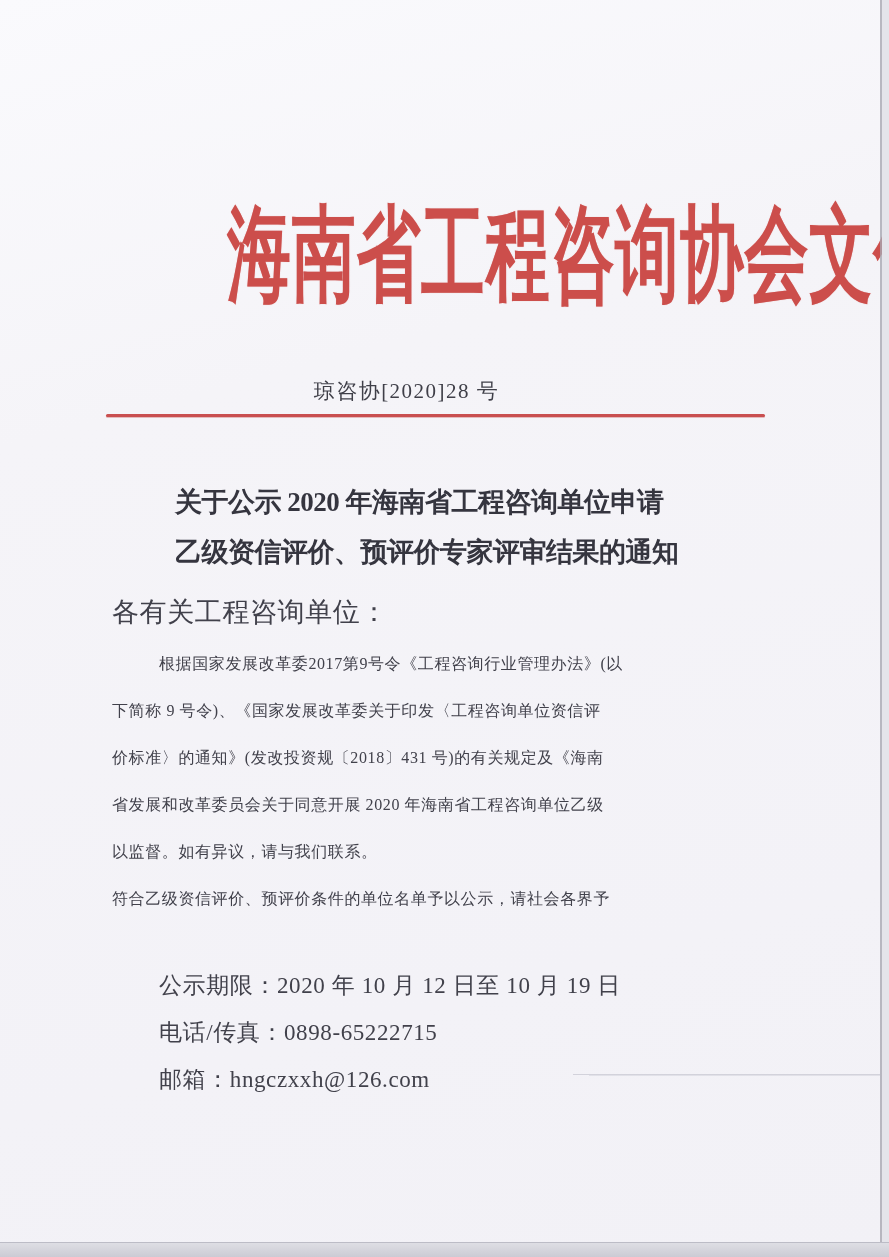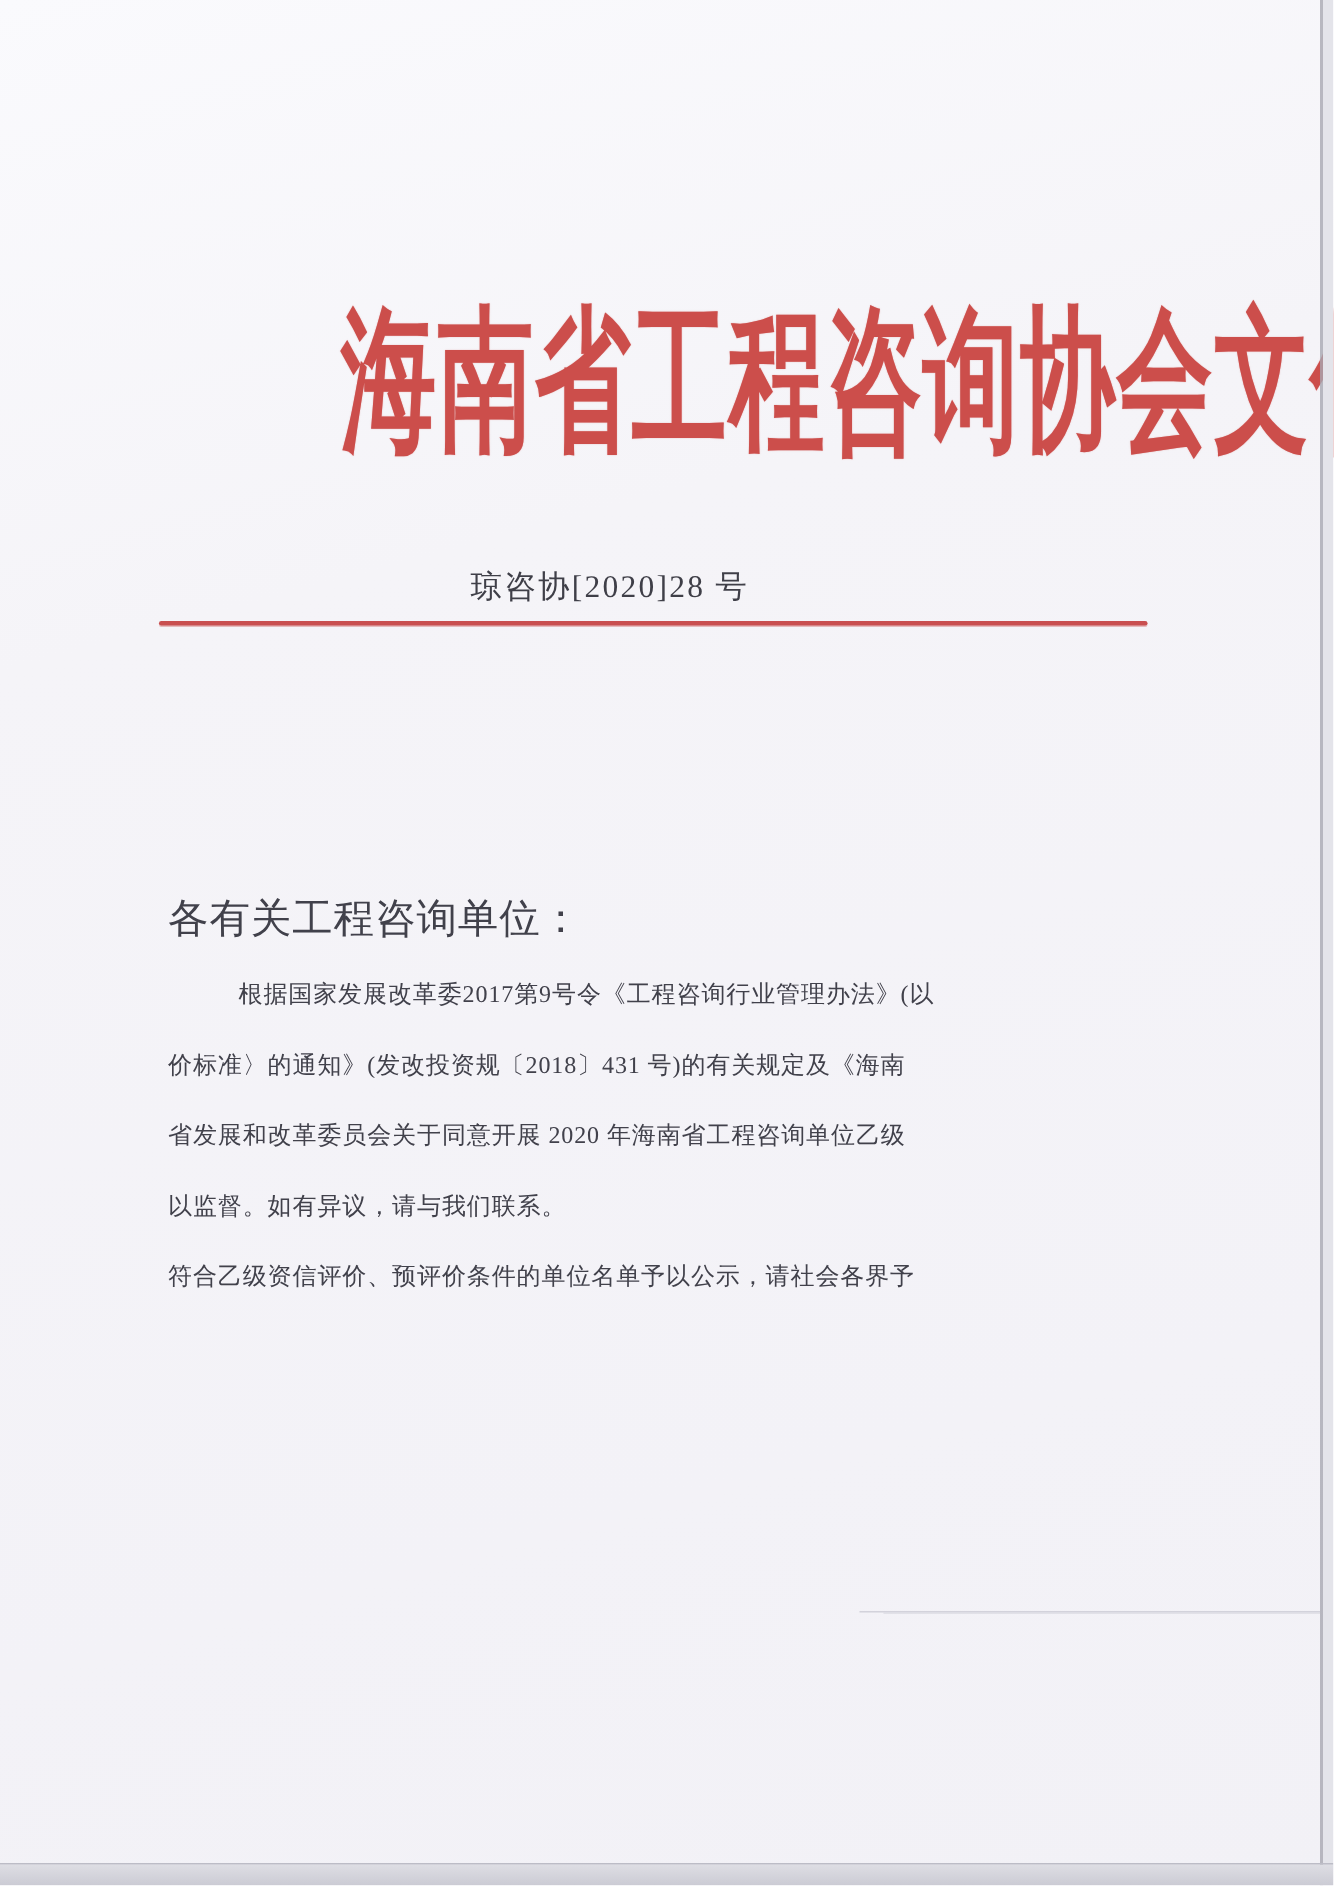--- a/index.html
+++ b/index.html
@@ -157,31 +157,41 @@
 <div class="page">
 
   <div class="letterhead">
     <span class="letterhead-text">海南省工程咨询协会文件</span>
   </div>
 
   <div class="doc-number">琼咨协[2020]28 号</div>
 
   <div class="red-rule"></div>
 
+  <div class="doc-title">
+    <div class="title-line">关于公示 2020 年海南省工程咨询单位申请</div>
+    <div class="title-line">乙级资信评价、预评价专家评审结果的通知</div>
+  </div>
 
   <div class="salutation">各有关工程咨询单位：</div>
 
   <div class="body-paragraph">
     <div class="para-line indent">根据国家发展改革委2017第9号令《工程咨询行业管理办法》(以</div>
+    <div class="para-line">下简称 9 号令)、《国家发展改革委关于印发〈工程咨询单位资信评</div>
     <div class="para-line">价标准〉的通知》(发改投资规〔2018〕431 号)的有关规定及《海南</div>
     <div class="para-line">省发展和改革委员会关于同意开展 2020 年海南省工程咨询单位乙级</div>
     <div class="para-line">以监督。如有异议，请与我们联系。</div>
     <div class="para-line">符合乙级资信评价、预评价条件的单位名单予以公示，请社会各界予</div>
   </div>
 
+  <div class="contact-block">
+    <div class="contact-line">公示期限：2020 年 10 月 12 日至 10 月 19 日</div>
+    <div class="contact-line">电话/传真：0898-65222715</div>
+    <div class="contact-line">邮箱：hngczxxh@126.com</div>
+  </div>
 
   <div class="artifact-hline"></div>
   <div class="artifact-fold"></div>
   <div class="artifact-right-light"></div>
   <div class="artifact-right-dark"></div>
   <div class="artifact-bottom-strip"></div>
 
 </div>
 
 </body></html>

